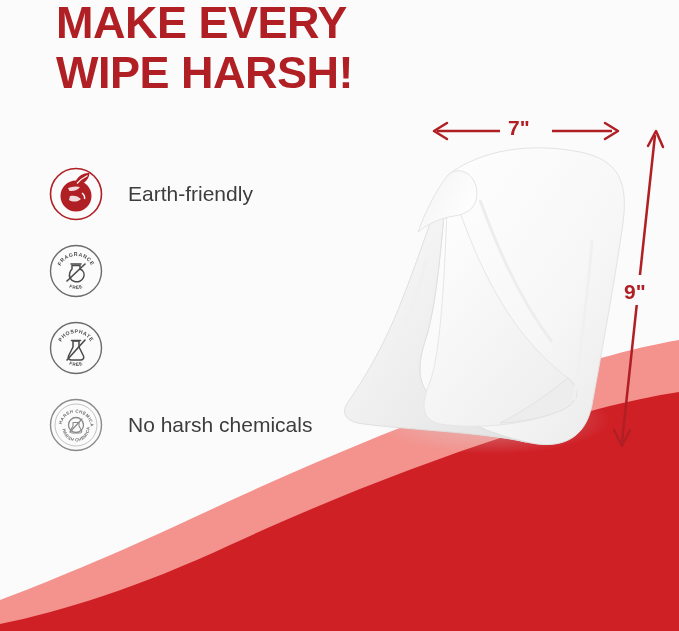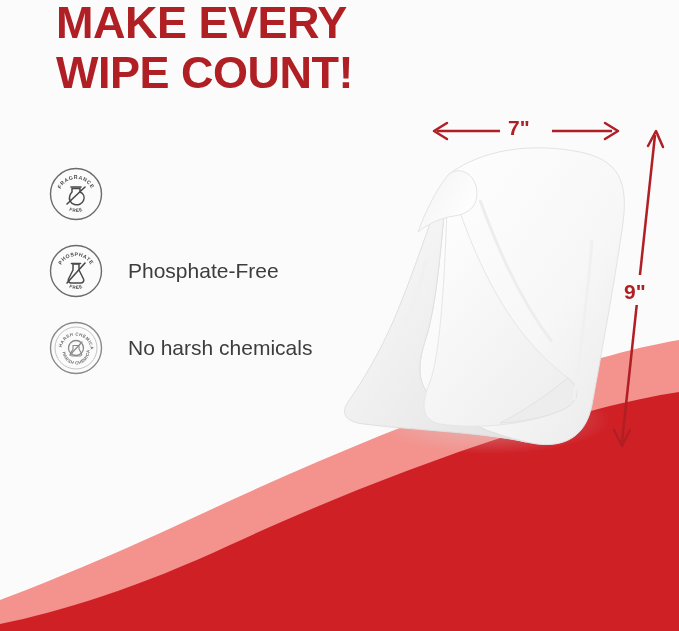--- a/index.html
+++ b/index.html
@@ -172,25 +172,39 @@
     <polyline points="648,146 656,131 663,147" fill="none" stroke="#b01f24" stroke-width="2.5" stroke-linecap="round" stroke-linejoin="round"></polyline>
     <polyline points="614,430 622,446 630,430" fill="none" stroke="#b01f24" stroke-width="2.5" stroke-linecap="round" stroke-linejoin="round"></polyline>
     <rect x="620" y="275" width="44" height="30" fill="#fbfbfb"></rect>
   </svg>
 
   <div class="dim dim-w">7"</div>
   <div class="dim dim-h">9"</div>
 
   <div class="headline">
     <span class="l1">MAKE EVERY</span>
-    <span class="l2">WIPE COUNT!</span>
+    <span class="l2">WIPE HARSH!</span>
   </div>
 
   <div class="features">
 
+    <div class="feature">
+      <div class="badge">
+        <svg viewBox="0 0 56 56" width="56" height="56">
+          <circle cx="28" cy="28" r="25.5" fill="none" stroke="#b01f24" stroke-width="1.6"></circle>
+          <circle cx="28" cy="30" r="15.5" fill="#b01f24"></circle>
+          <path d="M28 14.5 C 30.5 9.5, 36 6.5, 41.5 7 C 41 13, 37 17.5, 31.5 18.2 C 29.5 18.4, 28.4 17, 28 14.5 Z" fill="#b01f24"></path>
+          <path d="M29 17.5 C 32 14, 35.5 11.5, 39.5 9.5" fill="none" stroke="#fbfbfb" stroke-width="1.2"></path>
+          <path d="M20 22 C 24 20.5, 28 20, 32 21 C 30 24, 26 25.5, 21.5 25 Z" fill="#fbfbfb" opacity="0.85"></path>
+          <path d="M22 30 C 26 29, 30 30, 33 33 C 30 36, 25 36.5, 21 34 Z" fill="#fbfbfb" opacity="0.85"></path>
+          <path d="M34 27 C 36 28.5, 37 30.5, 36.5 33" fill="none" stroke="#fbfbfb" stroke-width="1.5"></path>
+        </svg>
+      </div>
+      <div class="feature-label">Earth-friendly</div>
+    </div>
 
     <div class="feature">
       <div class="badge">
         <svg viewBox="0 0 56 56" width="56" height="56">
           <circle cx="28" cy="28" r="25.5" fill="none" stroke="#6b6b6b" stroke-width="1.4"></circle>
           <path id="arcTopF" d="M 11 30 A 17 17 0 0 1 45 30" fill="none"></path>
           <text font-size="5.2" font-family="Liberation Sans, sans-serif" font-weight="bold" fill="#4a4a4a" letter-spacing="0.6">
             <textPath href="#arcTopF" startOffset="50%" text-anchor="middle">FRAGRANCE</textPath>
           </text>
           <path id="arcBotF" d="M 14 32 A 14 14 0 0 0 42 32" fill="none"></path>
@@ -214,21 +228,20 @@
           </text>
           <path id="arcBotP" d="M 14 32 A 14 14 0 0 0 42 32" fill="none"></path>
           <text font-size="4.6" font-family="Liberation Sans, sans-serif" font-weight="bold" fill="#4a4a4a" letter-spacing="0.6">
             <textPath href="#arcBotP" startOffset="50%" text-anchor="middle">FREE</textPath>
           </text>
           <path d="M25 21 L25 27 L20.5 36 C 19.5 38, 21 40, 23.5 40 L32.5 40 C 35 40, 36.5 38, 35.5 36 L31 27 L31 21 Z" fill="none" stroke="#4a4a4a" stroke-width="1.5" stroke-linejoin="round"></path>
           <line x1="23.5" y1="20.5" x2="32.5" y2="20.5" stroke="#4a4a4a" stroke-width="1.6" stroke-linecap="round"></line>
           <line x1="19" y1="40" x2="37" y2="20" stroke="#4a4a4a" stroke-width="1.6" stroke-linecap="round"></line>
         </svg>
       </div>
-      <div class="feature-label">Phosphate-Free</div>
     </div>
 
     <div class="feature">
       <div class="badge">
         <svg viewBox="0 0 56 56" width="56" height="56">
           <circle cx="28" cy="28" r="25.5" fill="none" stroke="#8a8a8a" stroke-width="1.4"></circle>
           <circle cx="28" cy="28" r="21" fill="none" stroke="#bdbdbd" stroke-width="0.9"></circle>
           <path id="arcTopN" d="M 13.5 30 A 14.5 14.5 0 0 1 42.5 30" fill="none"></path>
           <text font-size="4.4" font-family="Liberation Sans, sans-serif" font-weight="bold" fill="#6e6e6e" letter-spacing="0.4">
             <textPath href="#arcTopN" startOffset="50%" text-anchor="middle">NO HARSH CHEMICALS</textPath>

